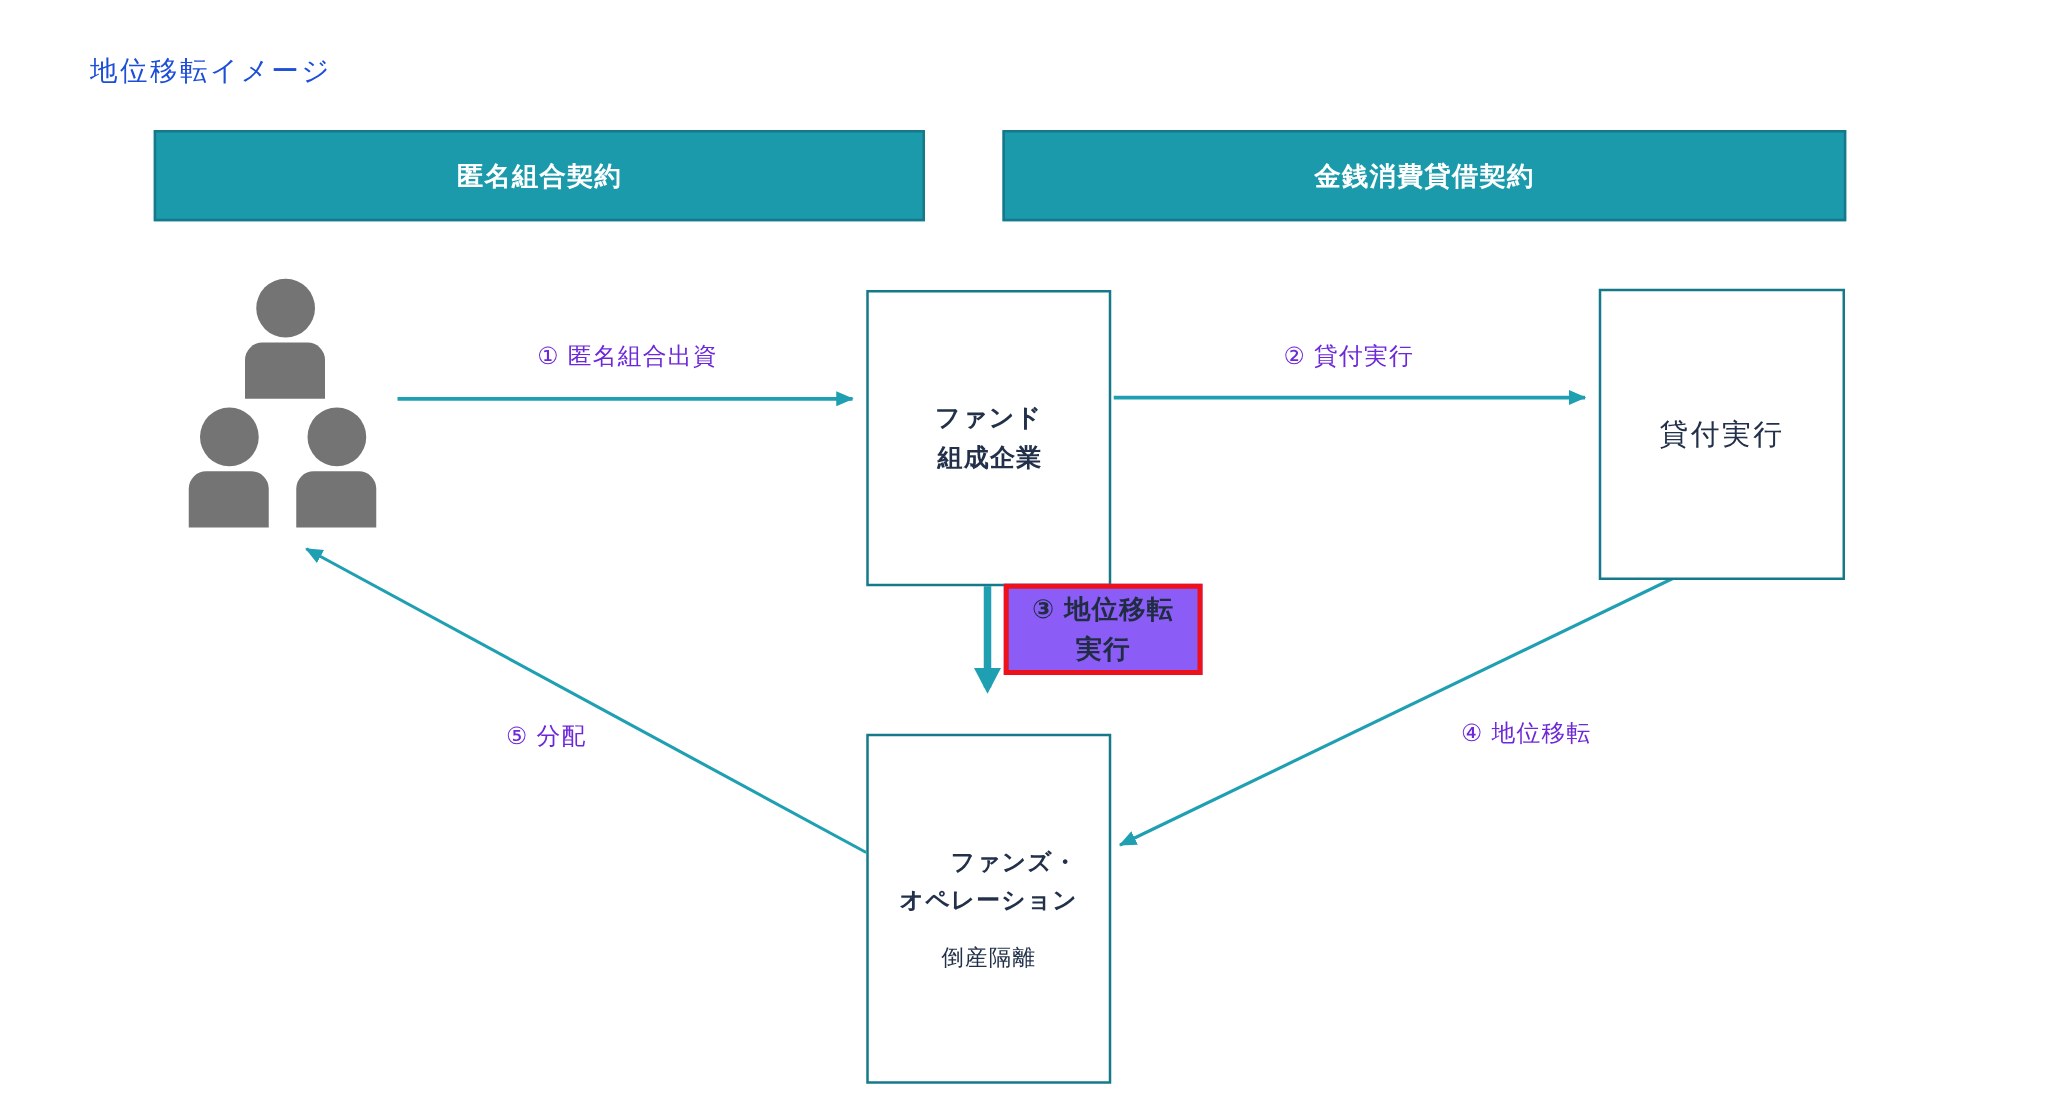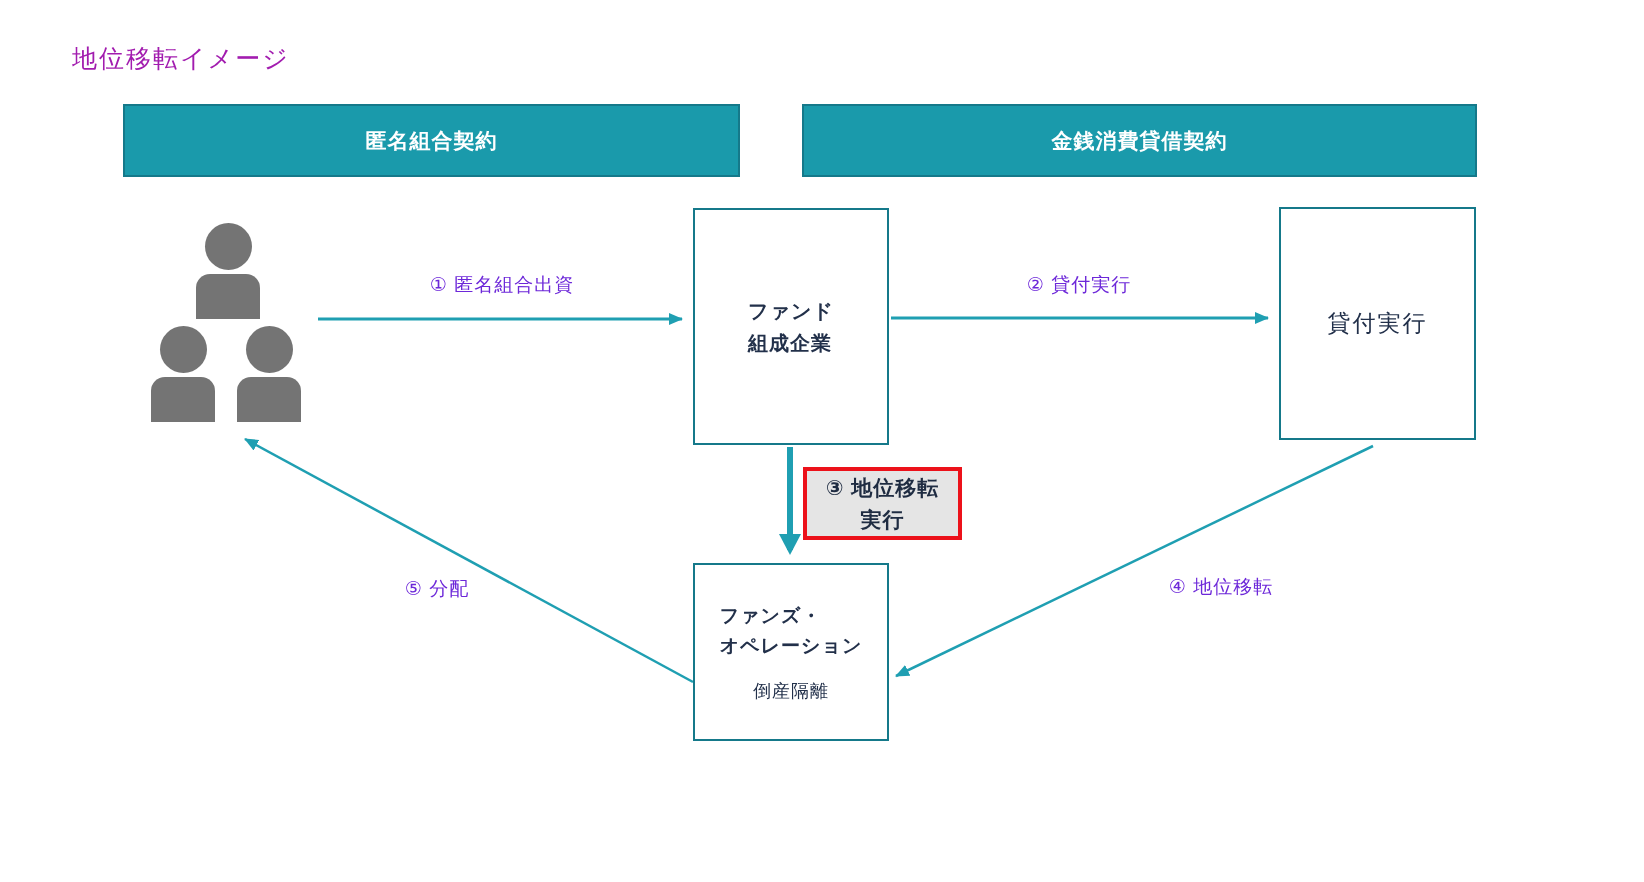--- a/index.html
+++ b/index.html
@@ -2,51 +2,51 @@
 <html><head>
 <meta charset="utf-8">
 <style>
   html,body{margin:0;padding:0;background:#ffffff;}
   *{box-sizing:border-box;}
   body{font-family:"Liberation Sans","DejaVu Sans",sans-serif;}
   .canvas{
     position:relative;width:1644px;height:882px;background:#ffffff;overflow:hidden;
   }
   .page-title{
-    position:absolute;left:72px;top:42px;font-size:25px;color:#a21caf;letter-spacing:2px;
+    position:absolute;left:72px;top:42px;font-size:22px;color:#1d4ed8;letter-spacing:2px;
   }
   .contract-bar{
     position:absolute;top:104px;height:73px;background:#1a9aab;border:2px solid #15798a;
     display:flex;align-items:center;justify-content:center;
     color:#ffffff;font-weight:bold;font-size:21px;letter-spacing:1px;
   }
   .bar-left{left:123px;width:617px;}
   .bar-right{left:802px;width:675px;}
   .node-box{
     position:absolute;background:#ffffff;border:2px solid #15798a;
     display:flex;flex-direction:column;align-items:center;justify-content:center;
-    color:#22304a;text-align:left;
+    color:#22304a;text-align:right;margin-top:24px;
   }
   .fund-box{left:693px;top:208px;width:196px;height:237px;}
   .fund-box .node-label{font-weight:bold;font-size:20px;line-height:1.6;letter-spacing:1px;}
   .borrower-box{left:1279px;top:207px;width:197px;height:233px;}
   .borrower-box .node-label{font-size:23px;font-weight:normal;letter-spacing:2px;}
-  .funds-op-box{left:693px;top:563px;width:196px;height:178px;}
+  .funds-op-box{left:693px;top:563px;width:196px;height:280px;}
   .funds-op-box .node-label{font-weight:bold;font-size:19px;line-height:1.6;letter-spacing:1px;}
   .funds-op-box .node-note{font-size:18px;font-weight:normal;margin-top:18px;letter-spacing:1px;}
   .flow-label{
     position:absolute;color:#6d28d9;font-size:19px;text-align:center;letter-spacing:1px;
   }
   .label-1{left:337px;top:272px;width:330px;}
   .label-2{left:919px;top:272px;width:320px;}
   .label-4{left:1061px;top:574px;width:320px;}
   .label-5{left:337px;top:576px;width:200px;}
   .transfer-callout{
     position:absolute;left:803px;top:467px;width:159px;height:73px;
-    border:4px solid #ec111a;background:#e5e5e5;
+    border:4px solid #ec111a;background:#8b5cf6;
     display:flex;flex-direction:column;align-items:center;justify-content:center;
     color:#1f2c42;font-weight:bold;font-size:21px;line-height:1.5;letter-spacing:1px;text-align:center;
   }
   .arrows-layer{position:absolute;left:0;top:0;width:1644px;height:882px;pointer-events:none;}
   .investors{position:absolute;left:140px;top:218px;width:180px;height:205px;}
   .person{position:absolute;display:flex;flex-direction:column;align-items:center;}
   .person .head{width:47px;height:47px;border-radius:50%;background:#747474;}
   .person .torso{width:64px;height:45px;border-radius:14px 14px 0 0;background:#747474;margin-top:4px;}
   .person-top{left:56px;top:5px;}
   .person-left{left:11px;top:108px;}

